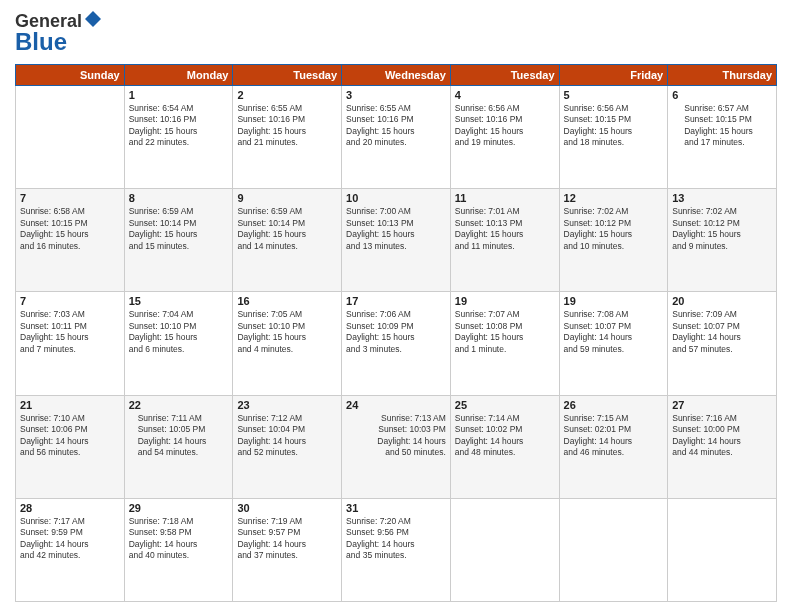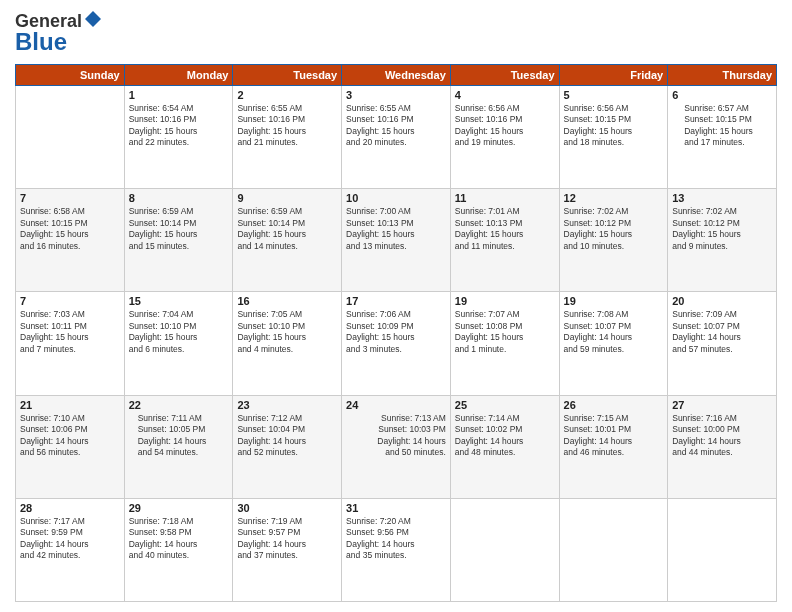--- a/index.html
+++ b/index.html
@@ -302,21 +302,21 @@
           <td>
             <span class="day-number">25</span>
             <div class="day-info" style="white-space: pre-line;">Sunrise: 7:14 AM
 Sunset: 10:02 PM
 Daylight: 14 hours
 and 48 minutes.</div>
           </td>
           <td>
             <span class="day-number">26</span>
             <div class="day-info" style="white-space: pre-line;">Sunrise: 7:15 AM
-Sunset: 10:01 PM
+Sunset: 02:01 PM
 Daylight: 14 hours
 and 46 minutes.</div>
           </td>
           <td>
             <span class="day-number">27</span>
             <div class="day-info" style="white-space: pre-line;">Sunrise: 7:16 AM
 Sunset: 10:00 PM
 Daylight: 14 hours
 and 44 minutes.</div>
           </td>

